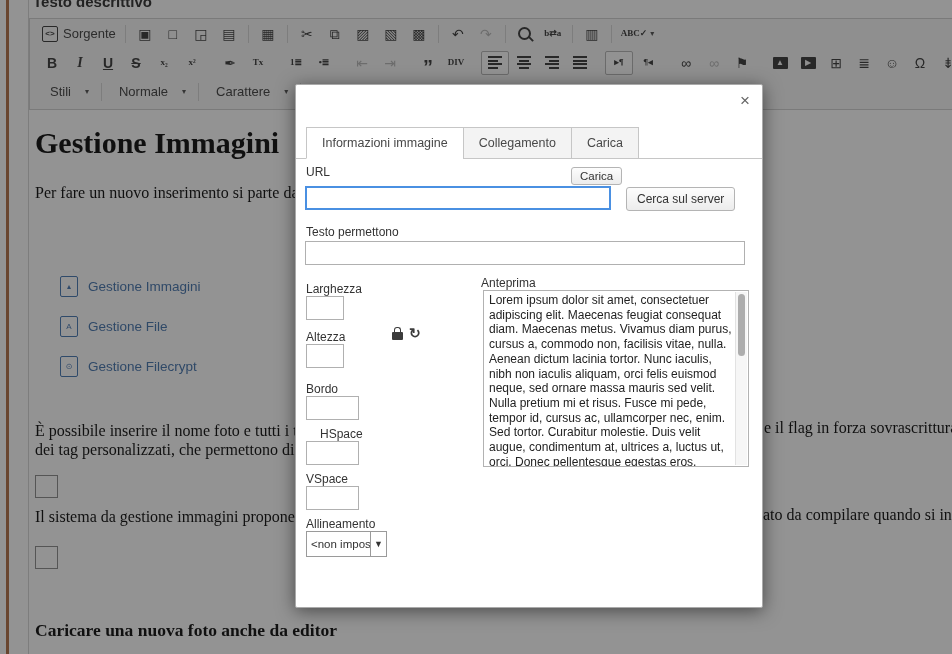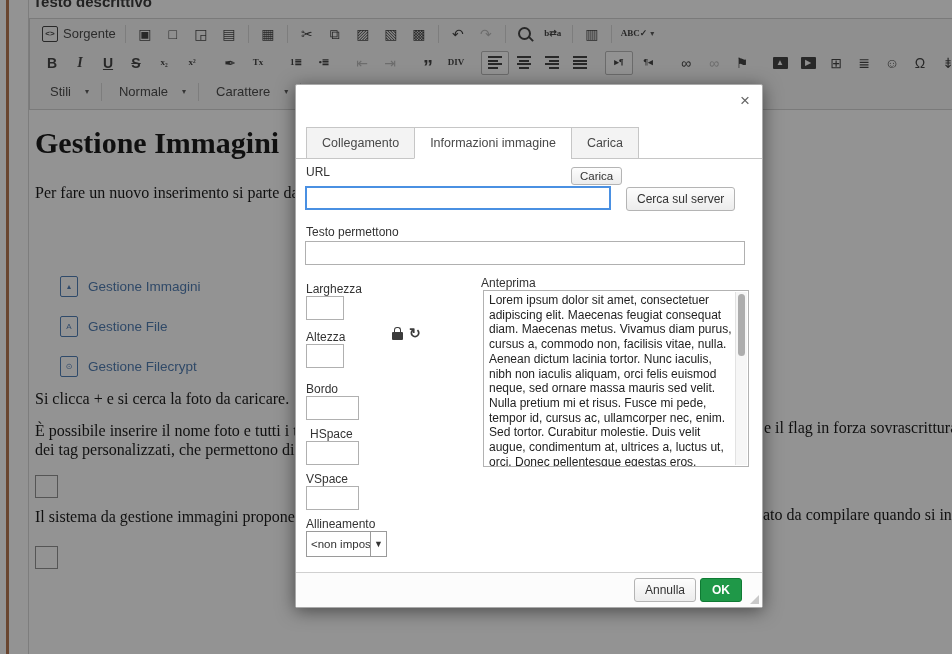--- a/index.html
+++ b/index.html
@@ -321,41 +321,41 @@
           <span class="mi-label">Gestione File</span>
         </div>
         <div class="menu-item">
           <span class="doc-ico">
             <i style="font-style: normal;">⊙</i>
           </span>
           <span class="mi-label">Gestione Filecrypt</span>
         </div>
       </div>
 
-    <div class="doc-abs body-txt" style="left:6px;top:280px;">Si clicca + e si cerca la foto da caricare.</div>
     <div class="doc-abs body-txt" style="left:6px;top:312px;">È possibile inserire il nome foto e tutti i tag p</div>
     <div class="doc-abs body-txt" style="left:6px;top:331px;">dei tag personalizzati, che permettono di trov</div>
     <div class="doc-abs body-txt" style="left:735px;top:309px;">e il flag in forza sovrascrittura. È</div>
 
     <div class="checkbox" style="left:6px;top:365px;"></div>
 
     <div class="doc-abs body-txt" style="left:6px;top:398px;">Il sistema da gestione immagini propone la li</div>
     <div class="doc-abs body-txt" style="left:734px;top:396px;">ato da compilare quando si inseris</div>
 
     <div class="checkbox" style="left:6px;top:436px;"></div>
 
+    <div class="doc-abs h3" style="left:6px;top:510px;">Caricare una nuova foto anche da editor</div>
   </div>
 
   <div class="overlay"></div>
 
   <div class="dialog">
     <div class="dlg-close">×</div>
     <div class="tabs" id="dlg-tabs">
+        <div class="tab active">Informazioni immagine</div>
         <div class="tab">Collegamento</div>
-        <div class="tab active">Informazioni immagine</div>
         <div class="tab">Carica</div>
       </div>
 
     <div class="fld-label" style="left:10px;top:80px;">URL</div>
     <div class="btn small" style="left:275px;top:82px;">Carica</div>
     <div class="txt-input focus" style="left:9px;top:101px;width:306px;"></div>
     <div class="btn" style="left:330px;top:102px;">Cerca sul server</div>
 
     <div class="fld-label" style="left:10px;top:140px;">Testo permettono</div>
     <div class="txt-input" style="left:9px;top:156px;width:440px;"></div>
@@ -364,40 +364,35 @@
     <div class="txt-input" style="left:10px;top:211px;width:38px;"></div>
 
     <div class="fld-label" style="left:10px;top:245px;">Altezza</div>
     <span class="lock-ico" style="left:96px;top:247px;"></span>
     <span class="refresh-ico" style="left:113px;top:240px;">↻</span>
     <div class="txt-input" style="left:10px;top:259px;width:38px;"></div>
 
     <div class="fld-label" style="left:10px;top:297px;">Bordo</div>
     <div class="txt-input" style="left:10px;top:311px;width:53px;"></div>
 
-    <div class="fld-label" style="left:14px;top:342px;">HSpace</div>
+    <div class="fld-label" style="left:24px;top:342px;">HSpace</div>
     <div class="txt-input" style="left:10px;top:356px;width:53px;"></div>
 
     <div class="fld-label" style="left:10px;top:387px;">VSpace</div>
     <div class="txt-input" style="left:10px;top:401px;width:53px;"></div>
 
     <div class="fld-label" style="left:10px;top:432px;">Allineamento</div>
     <div class="select" style="left:10px;top:446px;width:81px;height:26px;">
       <span class="sel-val">&lt;non impos</span>
       <span class="sel-arrow">▼</span>
     </div>
 
     <div class="fld-label" style="left:185px;top:191px;">Anteprima</div>
     <div class="preview-box" style="left:187px;top:205px;width:266px;height:177px;">
       <div class="preview-text">Lorem ipsum dolor sit amet, consectetuer adipiscing elit. Maecenas feugiat consequat diam. Maecenas metus. Vivamus diam purus, cursus a, commodo non, facilisis vitae, nulla. Aenean dictum lacinia tortor. Nunc iaculis, nibh non iaculis aliquam, orci felis euismod neque, sed ornare massa mauris sed velit. Nulla pretium mi et risus. Fusce mi pede, tempor id, cursus ac, ullamcorper nec, enim. Sed tortor. Curabitur molestie. Duis velit augue, condimentum at, ultrices a, luctus ut, orci. Donec pellentesque egestas eros. Integer cursus, augue in cursus faucibus, eros pede bibendum sem, in tempus tellus justo quis ligula. Etiam eget tortor. Vestibulum rutrum, est ut</div>
       <div class="pv-scroll">
         <div class="pv-thumb"></div>
       </div>
     </div>
 
-    <div class="dlg-footer">
-      <div class="btn" style="right:66px;top:5px;left:auto;">Annulla</div>
-      <div class="btn-ok" style="right:20px;top:5px;">OK</div>
-      <div class="resize-handle"></div>
-    </div>
   </div>
 
 </div>
 
 </body></html>

